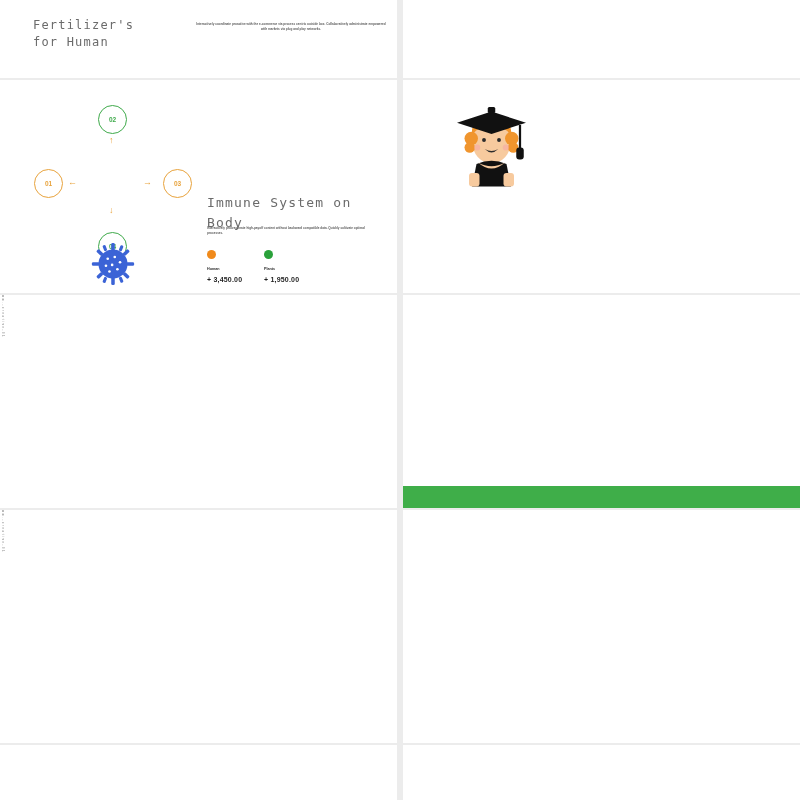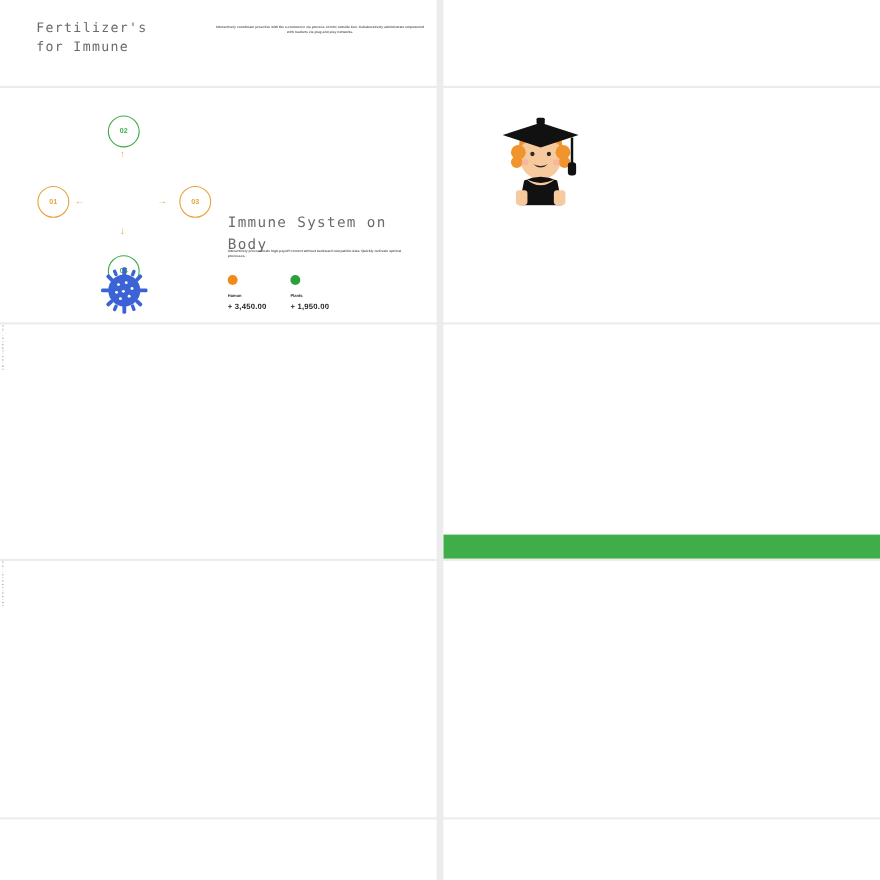--- a/index.html
+++ b/index.html
@@ -67,21 +67,21 @@
   .stat-val { position:absolute; font-size:7px; font-weight:700; color:#1f1f1f; letter-spacing:.2px; }
   .greenbar { position:absolute; left:0; right:0; bottom:0; height:22px; background:#3fae49; }
 </style>
 </head>
 <body>
 
 <div class="grid">
 
   <div class="slide">
     <div class="mono-title s1-title" style="white-space:pre-line">Fertilizer's
-for  Immune</div>
+for  Human</div>
     <div class="body-txt s1-body">Interactively coordinate proactive with the e-commerce via process centric outside box. Collaboratively administrate empowered with markets via plug and play networks.</div>
   </div>
 
   <div class="slide">
     
     
     
     
     
     

